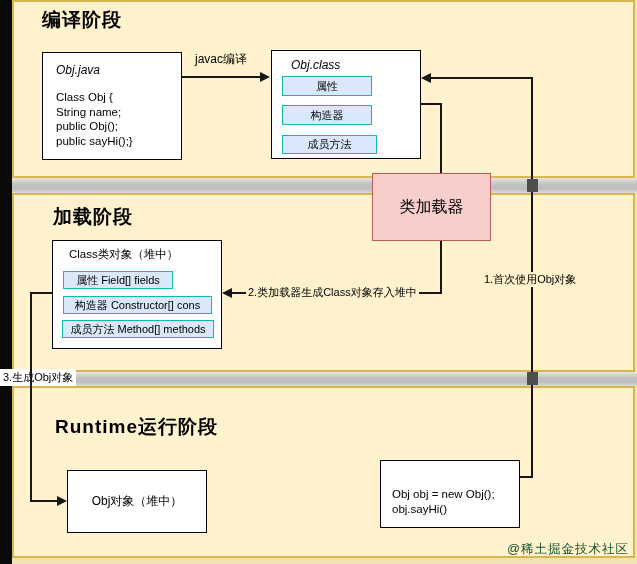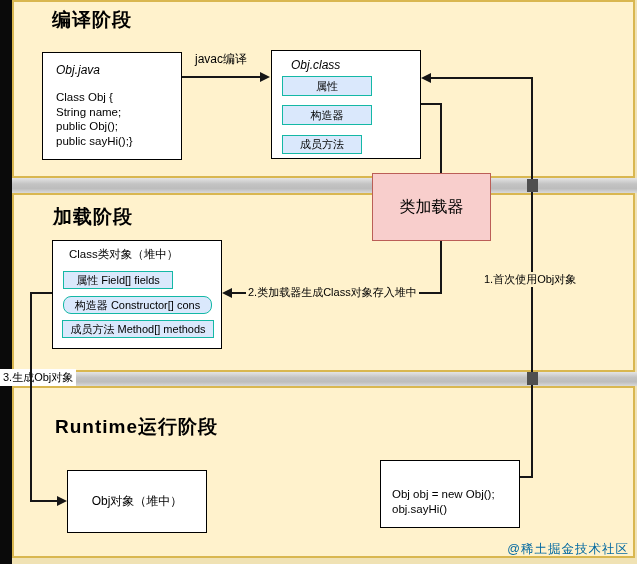--- a/index.html
+++ b/index.html
@@ -22,56 +22,56 @@
   .line{position:absolute;background:#161616;z-index:3;}
   .cross{position:absolute;background:#4f4f4f;z-index:3;}
   .ah{position:absolute;width:0;height:0;z-index:4;}
   .ah-r{border-top:5px solid transparent;border-bottom:5px solid transparent;border-left:10px solid #161616;}
   .ah-l{border-top:5px solid transparent;border-bottom:5px solid transparent;border-right:10px solid #161616;}
 
   .lbl{position:absolute;font-size:11px;background:#fff2cc;padding:0 2px;white-space:nowrap;z-index:6;}
   .lbl-white{background:#ffffff;padding:1px 3px;z-index:5;text-align:right;}
   .codeline{font-size:11.5px;line-height:14.5px;white-space:nowrap;}
   .boxtitle{font-size:12px;white-space:nowrap;font-style:italic;}
-  .watermark{position:absolute;right:8px;top:541px;font-size:12.5px;color:#0369a1;letter-spacing:1px;z-index:6;}
+  .watermark{position:absolute;right:8px;top:541px;font-size:12.5px;color:#14532d;letter-spacing:1px;z-index:6;}
 </style>
 </head>
 <body>
 
 <div id="canvas">
 
   <div class="blackstrip"></div>
   <div class="frame" style="top:0;height:178px;"></div>
   <div class="gap" style="top:178px;height:15px;"></div>
   <div class="frame" style="top:193px;height:179px;"></div>
   <div class="gap" style="top:372px;height:14px;"></div>
   <div class="frame" style="top:386px;height:172px;"></div>
 
-  <div class="title" style="left:52px;top:7px;">编译阶段</div>
+  <div class="title" style="left:42px;top:7px;">编译阶段</div>
   <div class="title" style="left:53px;top:204px;">加载阶段</div>
   <div class="title" style="left:55px;top:414px;">Runtime运行阶段</div>
 
   <div class="box" style="left:42px;top:52px;width:140px;height:108px;padding:10px 0 0 13px;">
     <div class="boxtitle">Obj.java</div>
     <div style="height:13px;"></div>
     <div class="codeline">Class Obj {</div>
     <div class="codeline">String name;</div>
     <div class="codeline">public Obj();</div>
     <div class="codeline">public sayHi();}</div>
   </div>
 
   <div class="line" style="left:182px;top:76px;width:80px;height:2px;"></div>
   <div class="ah ah-r" style="left:260px;top:72px;"></div>
   <div class="lbl" style="left:193px;top:51px;font-size:12px;background:transparent;">javac编译</div>
 
   <div class="box" style="left:271px;top:50px;width:150px;height:109px;">
     <div class="boxtitle" style="position:absolute;left:19px;top:7px;">Obj.class</div>
     <div class="bluebox" style="left:10px;top:25px;width:90px;height:20px;">属性</div>
     <div class="bluebox" style="left:10px;top:54px;width:90px;height:20px;">构造器</div>
-    <div class="bluebox" style="left:10px;top:84px;width:80px;height:19px;">成员方法</div>
+    <div class="bluebox" style="left:10px;top:84px;width:95px;height:19px;">成员方法</div>
   </div>
 
   <div class="line" style="left:428px;top:77px;width:105px;height:2px;"></div>
   <div class="ah ah-l" style="left:421px;top:73px;"></div>
   <div class="line" style="left:531px;top:77px;width:2px;height:401px;"></div>
   <div class="line" style="left:512px;top:476px;width:20px;height:2px;"></div>
   <div class="cross" style="left:527px;top:179px;width:11px;height:13px;"></div>
   <div class="cross" style="left:527px;top:372px;width:11px;height:13px;"></div>
   <div class="lbl" style="left:482px;top:272px;">1.首次使用Obj对象</div>
 
@@ -81,21 +81,21 @@
   <div class="pinkbox" style="left:372px;top:173px;width:119px;height:68px;">类加载器</div>
 
   <div class="line" style="left:440px;top:241px;width:2px;height:53px;"></div>
   <div class="line" style="left:229px;top:292px;width:213px;height:2px;"></div>
   <div class="ah ah-l" style="left:222px;top:288px;"></div>
   <div class="lbl" style="left:246px;top:285px;">2.类加载器生成Class对象存入堆中</div>
 
   <div class="box" style="left:52px;top:240px;width:170px;height:109px;">
     <div style="position:absolute;left:16px;top:6px;font-size:11.5px;white-space:nowrap;">Class类对象（堆中）</div>
     <div class="bluebox" style="left:10px;top:30px;width:110px;height:18px;">属性 Field[] fields</div>
-    <div class="bluebox" style="left:10px;top:55px;width:149px;height:18px;border-radius:8px;">构造器 Constructor[] cons</div>
+    <div class="bluebox" style="left:10px;top:55px;width:149px;height:18px;">构造器 Constructor[] cons</div>
     <div class="bluebox" style="left:9px;top:79px;width:152px;height:18px;">成员方法 Method[] methods</div>
   </div>
 
   <div class="line" style="left:31px;top:292px;width:21px;height:2px;"></div>
   <div class="line" style="left:30px;top:292px;width:2px;height:210px;z-index:6;"></div>
   <div class="line" style="left:30px;top:500px;width:28px;height:2px;"></div>
   <div class="ah ah-r" style="left:57px;top:496px;"></div>
   <div class="lbl lbl-white" style="left:0;top:369px;">3.生成Obj对象</div>
 
   <div class="box" style="left:67px;top:470px;width:140px;height:63px;display:flex;align-items:center;justify-content:center;font-size:12px;">Obj对象（堆中）</div>

